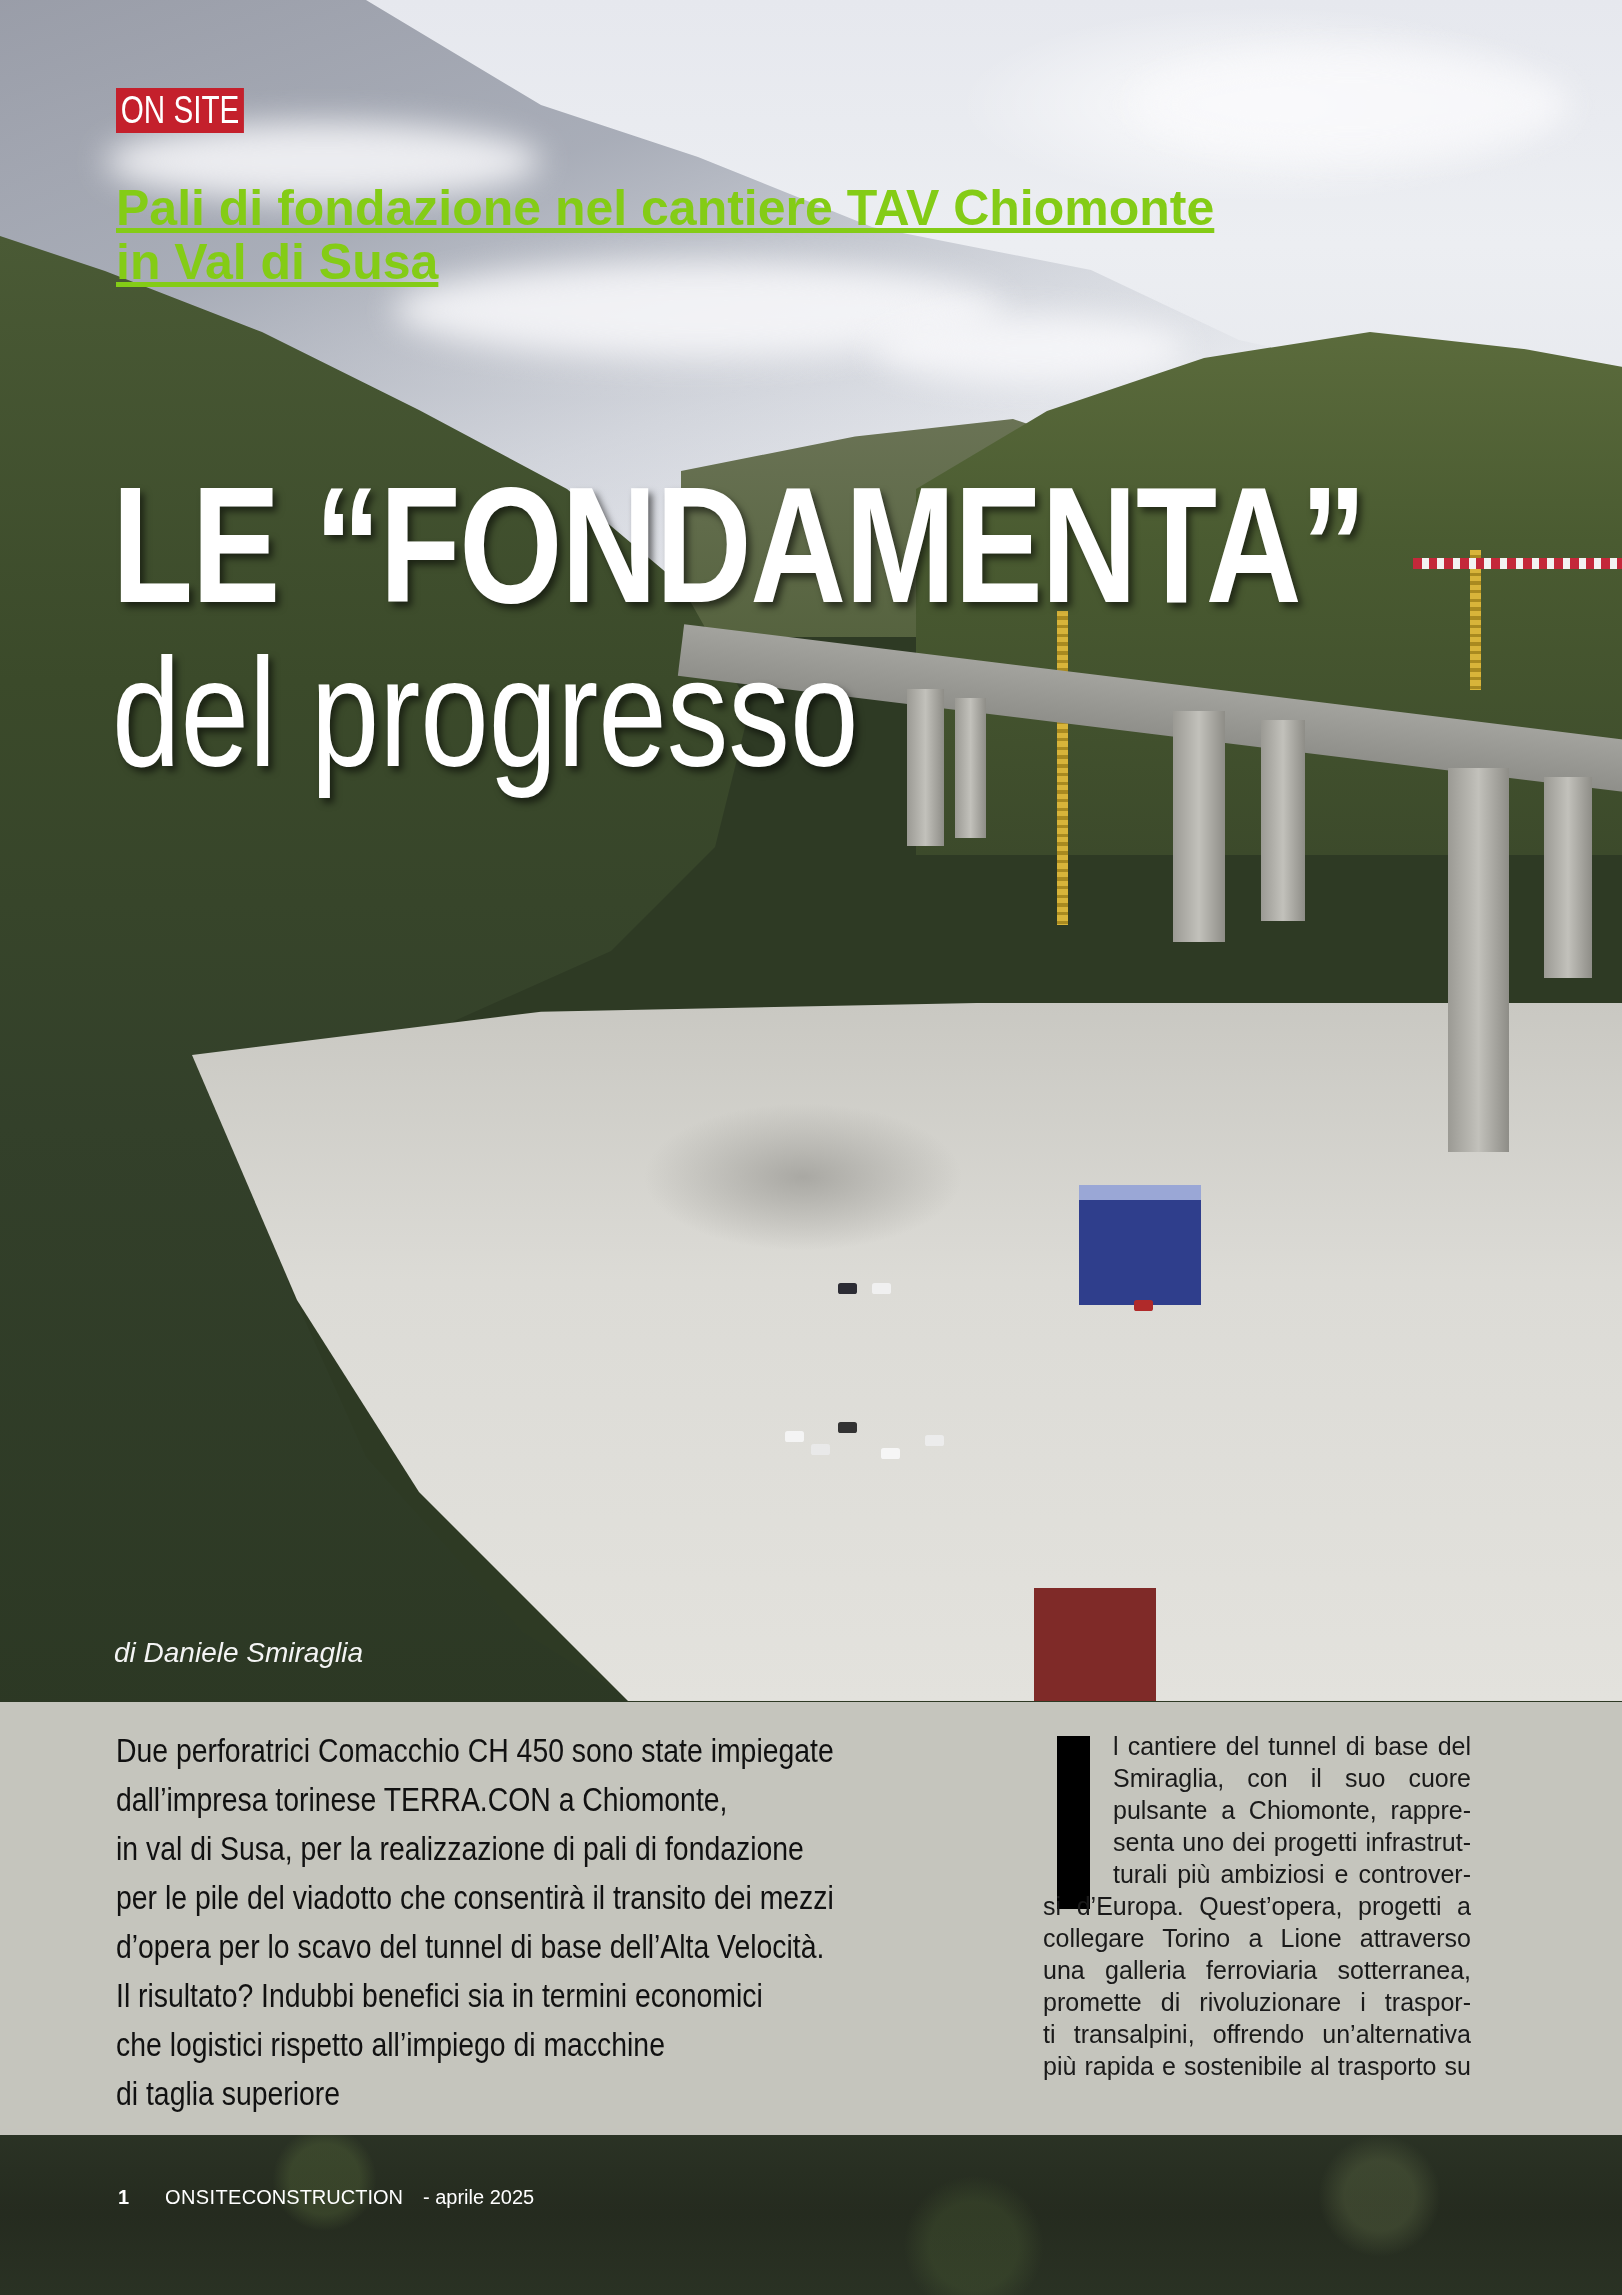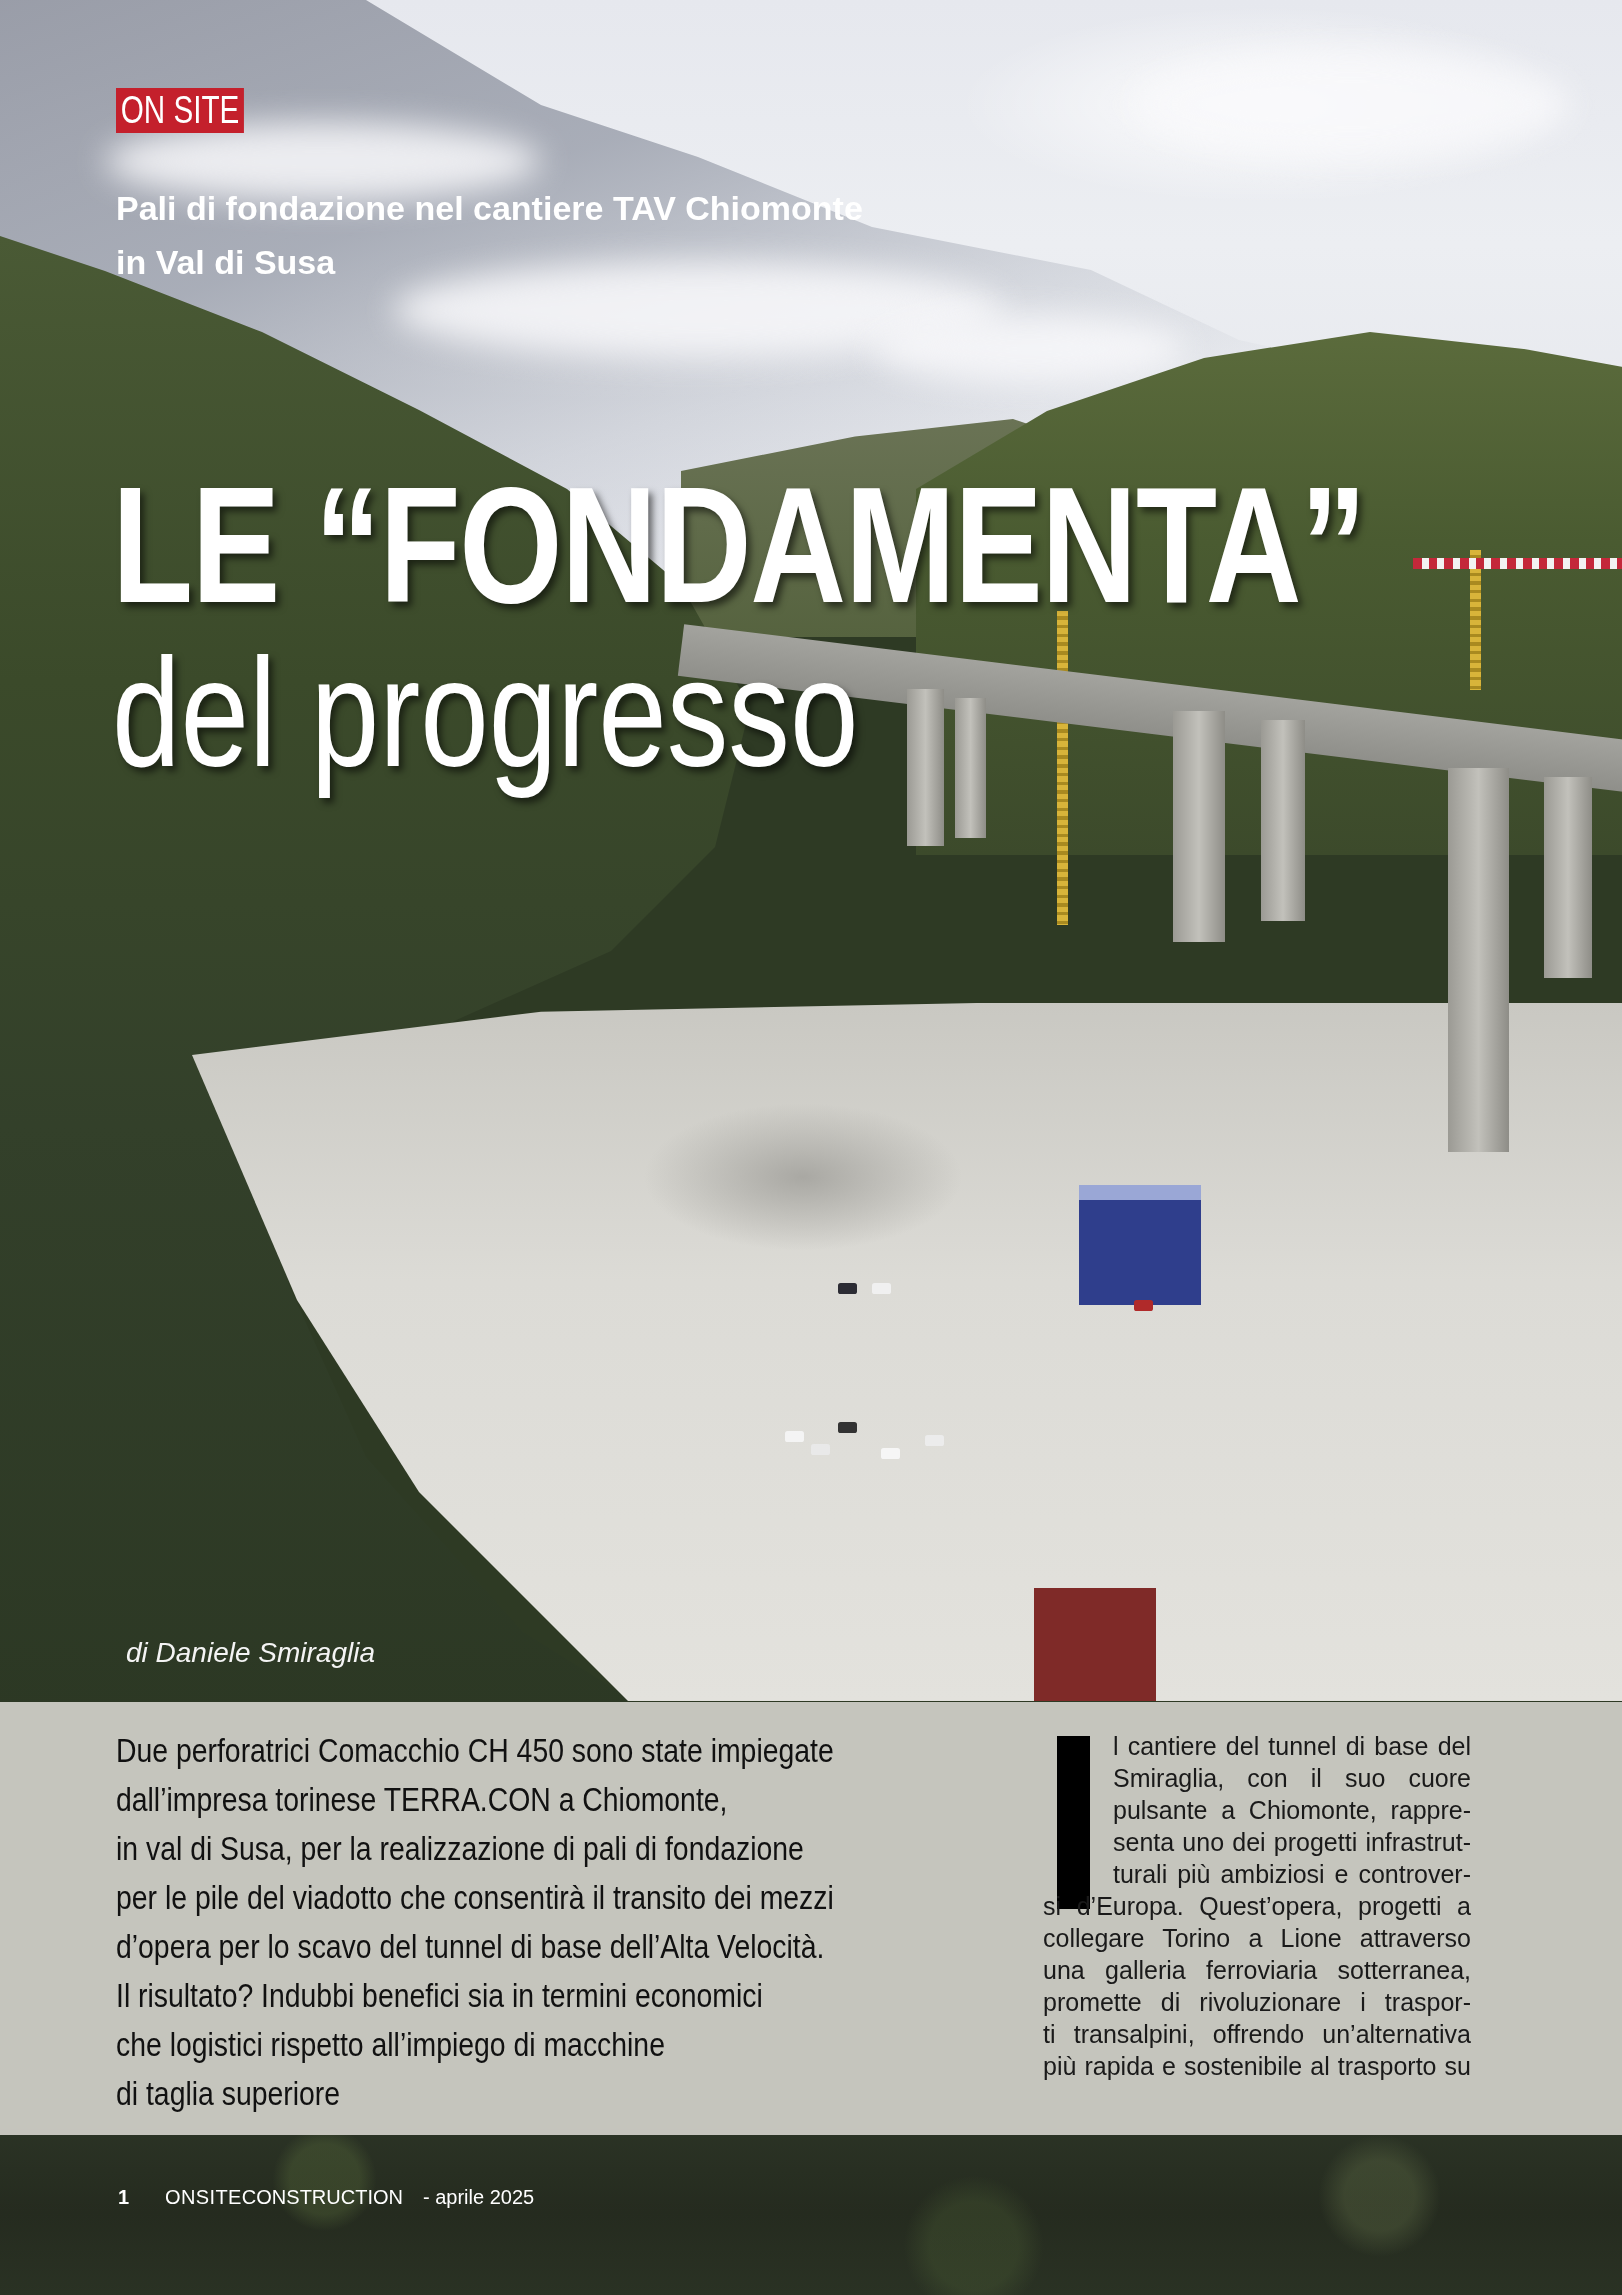--- a/index.html
+++ b/index.html
@@ -74,39 +74,39 @@
   
   .section-label {
     position: absolute; left: 116px; top: 88px;
     background: #c4202c; color: #fff;
     font-family: "Liberation Sans", sans-serif; font-size: 38px; line-height: 45px;
     padding: 0 6.1px; letter-spacing: 0px;
     transform: scaleX(0.78); transform-origin: left center;
   }
   .kicker {
     position: absolute; left: 116px; top: 181px;
-    font-family: "Liberation Sans", sans-serif; font-weight: bold; font-size: 34px; line-height: 54px;
-    color: #ffffff; white-space: pre-line;
+    font-family: "Liberation Sans", sans-serif; font-weight: bold; font-size: 50px; line-height: 54px;
+    color: #84cc16; white-space: pre-line; text-decoration: underline;
   }
   .headline-1 {
     position: absolute; left: 112px; top: 462px;
     font-family: "Liberation Sans", sans-serif; font-weight: bold; font-size: 166px; line-height: 166px;
     color: #ffffff; letter-spacing: -1.7px;
     transform: scaleX(0.80); transform-origin: left top; white-space: nowrap;
     text-shadow: 5.2px 5.2px 8.7px rgba(0,0,0,0.55);
   }
   .headline-2 {
     position: absolute; left: 112px; top: 630px;
     font-family: "Liberation Sans", sans-serif; font-weight: normal; font-size: 154px; line-height: 166px;
     color: #ffffff; white-space: nowrap;
     transform: scaleX(0.80); transform-origin: left top;
     text-shadow: 5.2px 5.2px 8.7px rgba(0,0,0,0.55);
   }
   .byline {
-    position: absolute; left: 126px; top: 1637px;
+    position: absolute; left: 114px; top: 1637px;
     font-family: "Liberation Sans", sans-serif; font-style: italic; font-size: 28px; color: #f4f4f4; text-align: center;
   }
   .panel {
     position: absolute; left: 0; top: 1702px; width: 1623px; height: 433px;
     background: rgba(222,220,214,0.86);
   }
   .lede {
     position: absolute; left: 116px; top: 1726px; width: 907px;
     font-family: "Liberation Sans", sans-serif; font-size: 33px; line-height: 49px; color: #111;
     transform: scaleX(0.86); transform-origin: left top;

